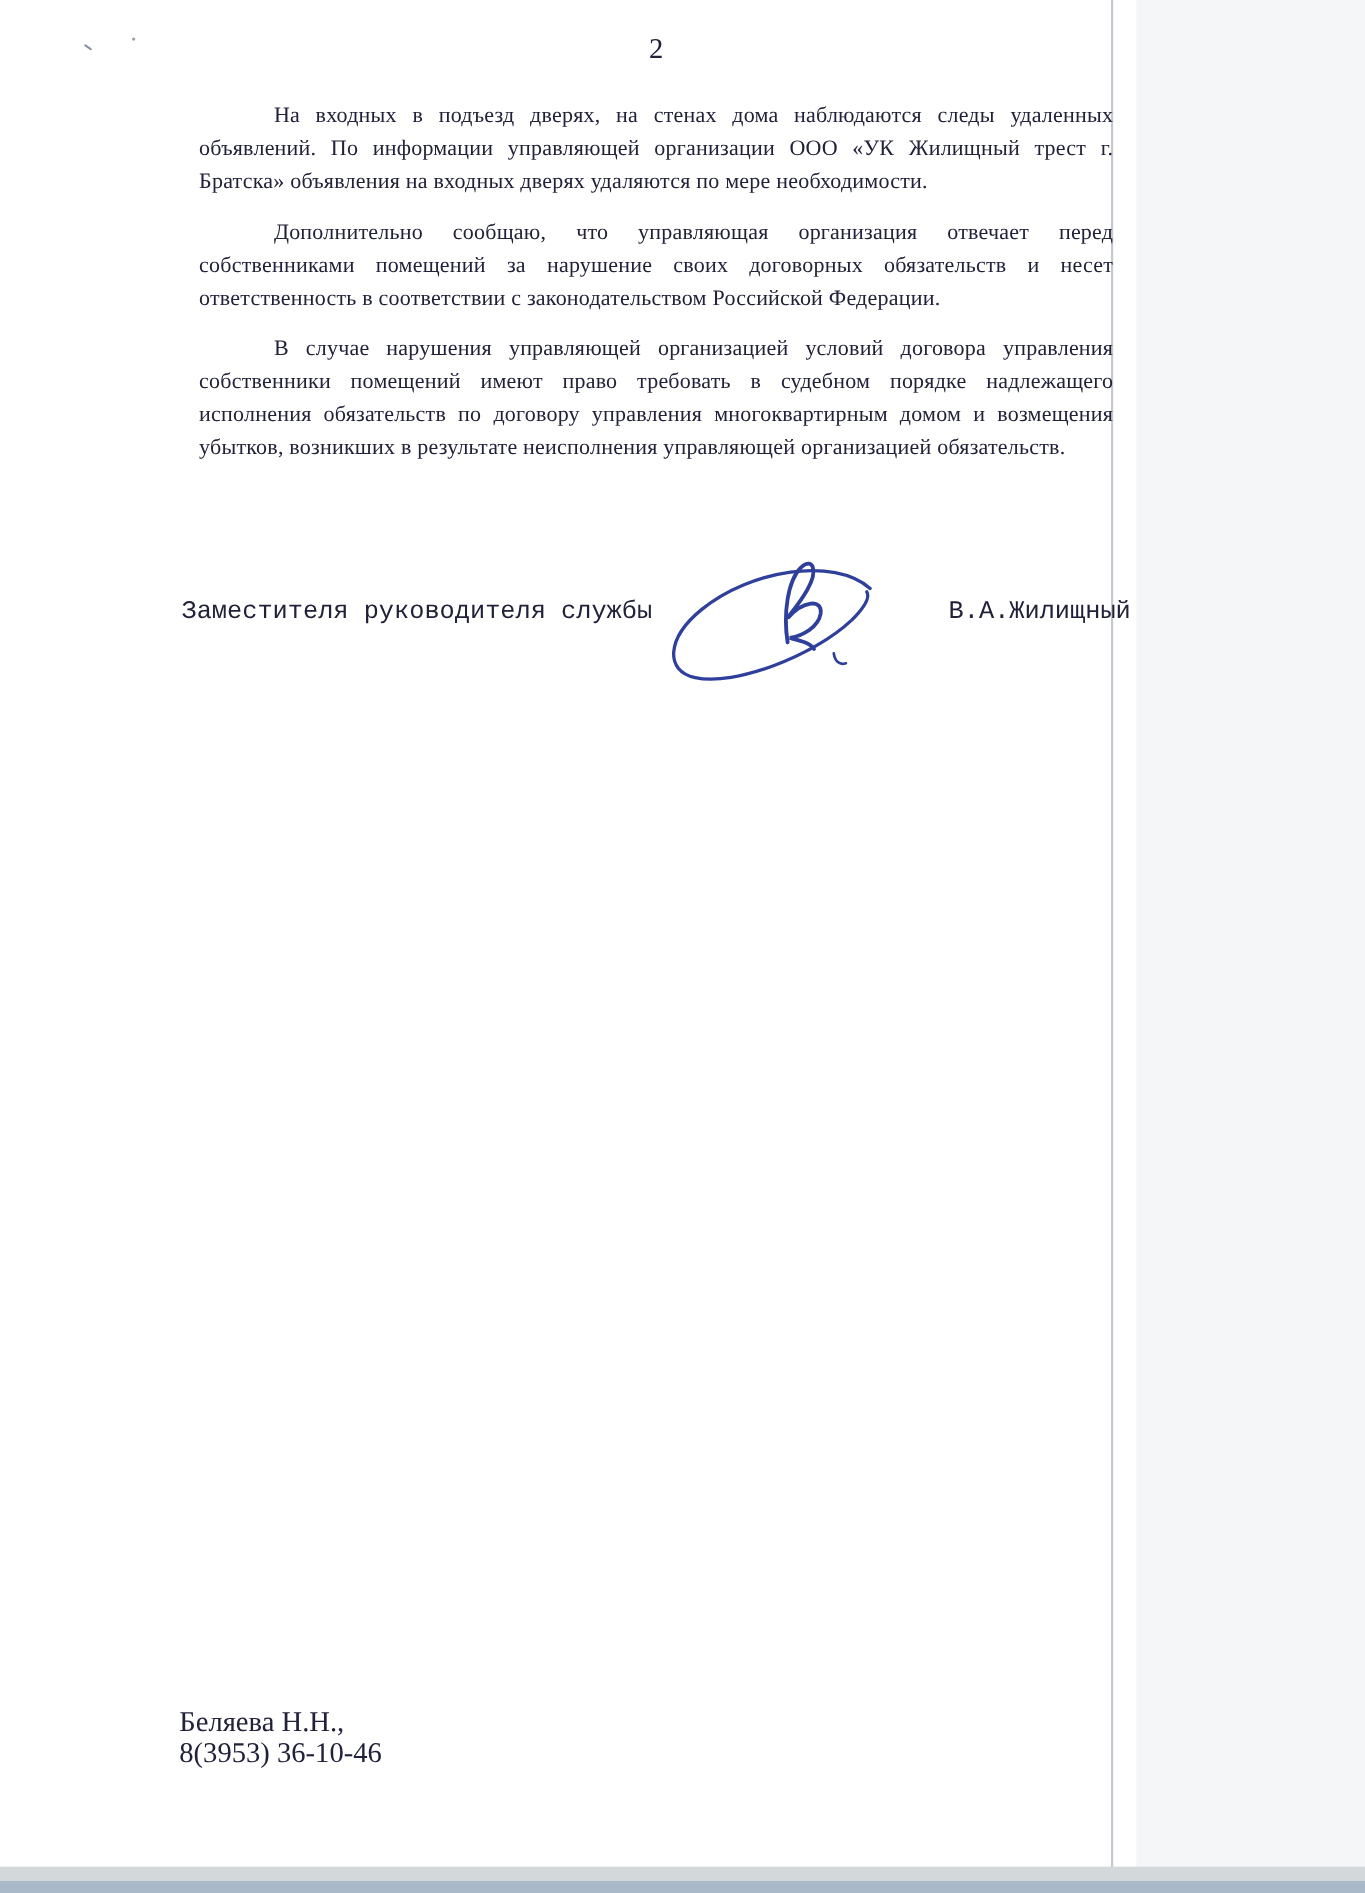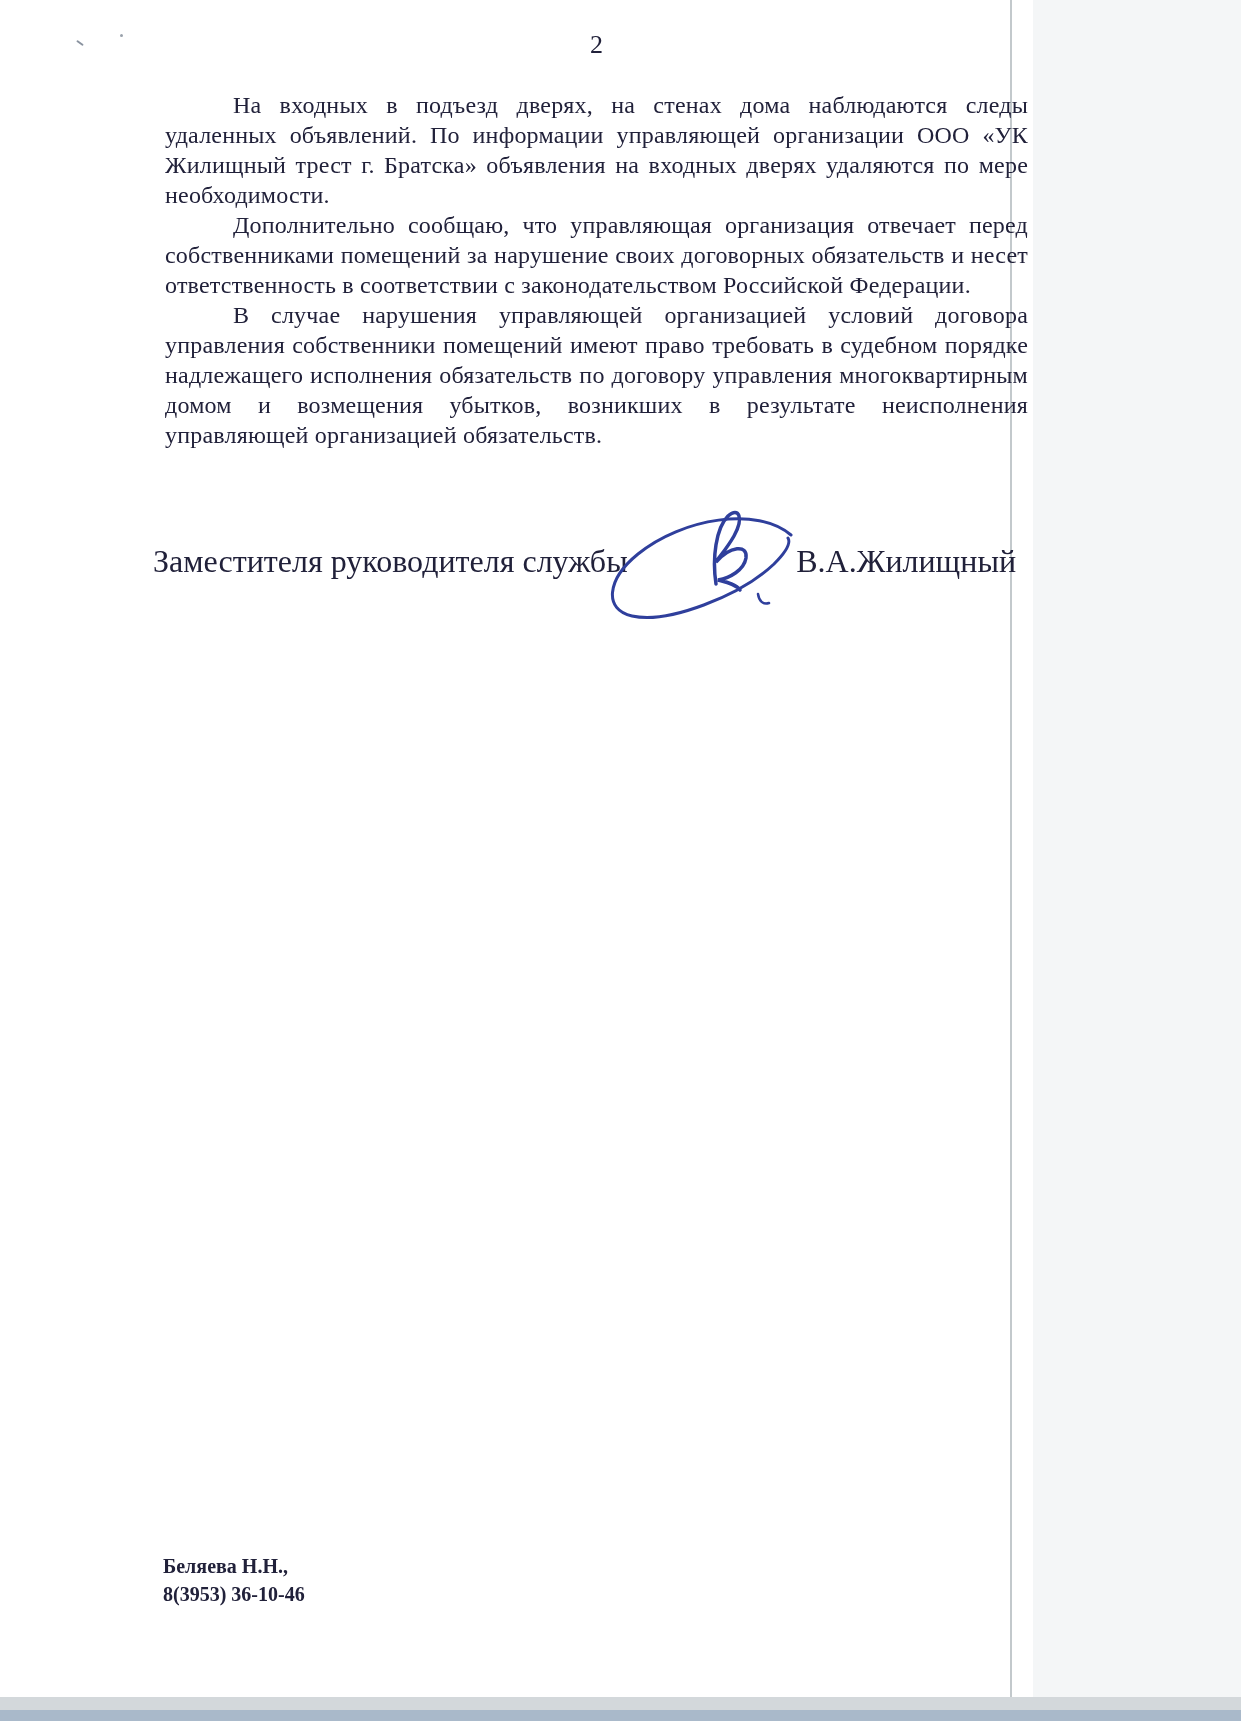--- a/index.html
+++ b/index.html
@@ -16,50 +16,50 @@
     left:165px; top:30px;
     width:863px;
     z-index:2;
   }
   .page-num {
     text-align:center;
     font-size:26px;
     margin:0 0 30px 0;
   }
   p.para {
-    font-size:24px;
+    font-size:20px;
     line-height:30px;
     text-align:justify;
     text-indent:68px;
-    margin:0;
+    margin:16px;
     letter-spacing:0.2px;
   }
   .sign-row {
     position:absolute;
-    left:153px; top:543px;
+    left:165px; top:543px;
     width:863px;
     display:flex;
     justify-content:space-between;
     align-items:flex-start;
-    font-size:32px;
+    font-size:23px;
     z-index:2;
+    font-family:Liberation Mono, monospace;
   }
   .signature-svg {
     position:absolute;
     left:598px; top:488px;
     width:210px; height:150px;
     z-index:3;
   }
   .footer {
     position:absolute;
     left:163px; top:1552px;
-    font-size:20px;
+    font-size:26px;
     line-height:28px;
     z-index:2;
-    font-weight:bold;
   }
   
   .v-line {
     position:absolute; left:1010px; top:0;
     width:2px; height:1721px;
     background:#c3c9cc; z-index:1;
   }
   .right-shade {
     position:absolute; left:1033px; top:0;
     width:208px; height:1721px;

